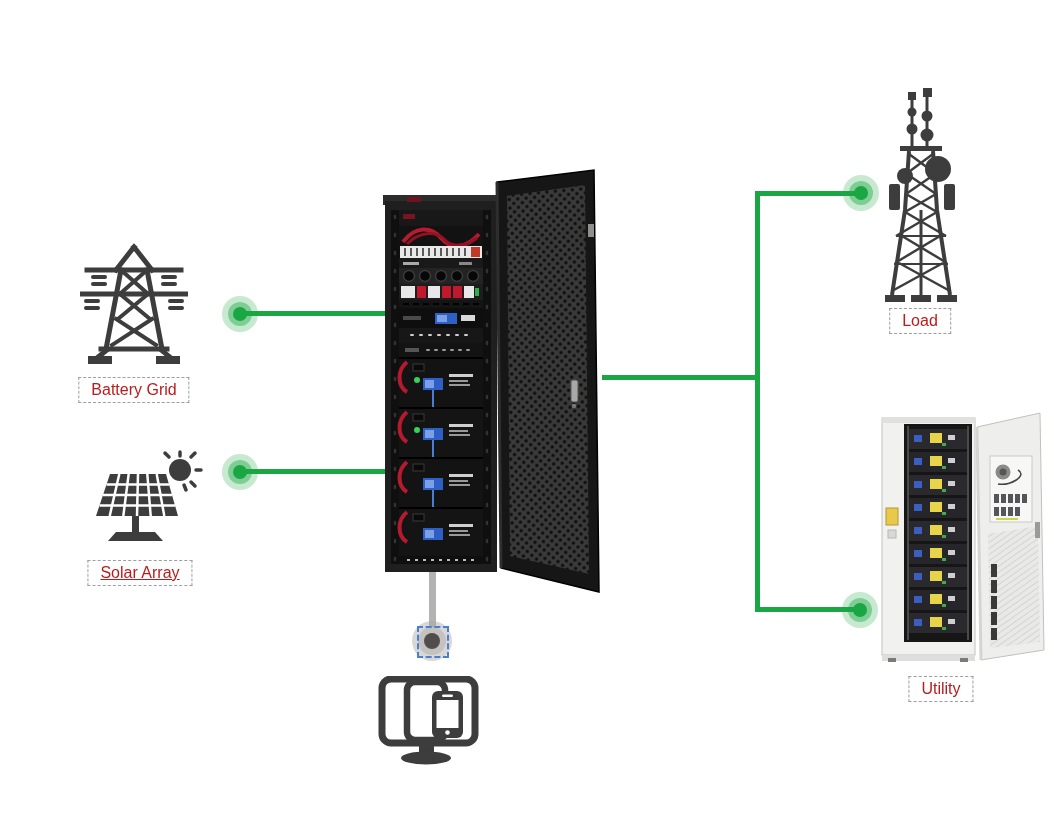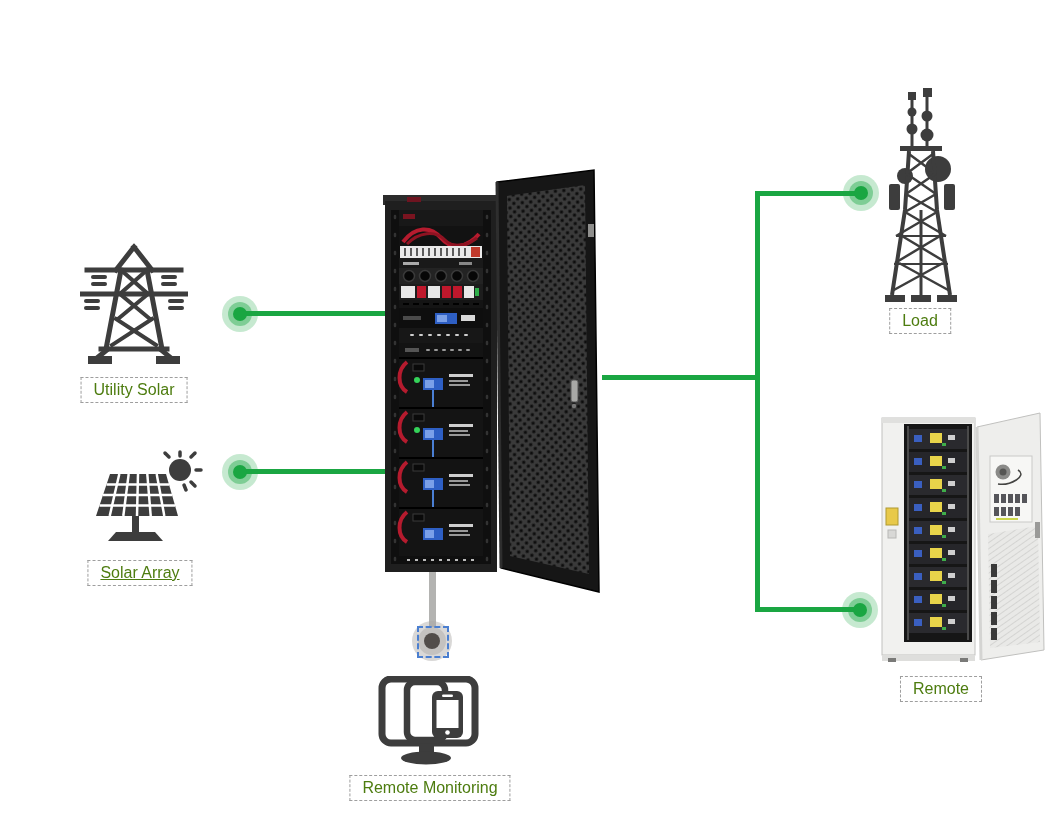--- a/index.html
+++ b/index.html
@@ -17,21 +17,21 @@
   
   .gray-cable{position:absolute;background:#b3b3b1;z-index:0;}
   .gray-connector{position:absolute;width:28px;height:28px;margin-left:-14px;margin-top:-14px;z-index:2;}
   .gray-connector .halo{position:absolute;left:-6px;top:-6px;width:40px;height:40px;border-radius:50%;background:rgba(170,168,166,0.45);}
   .gray-connector .ring{position:absolute;left:0;top:0;width:28px;height:28px;border-radius:50%;background:#c4c2c0;}
   .gray-connector .core{position:absolute;left:6px;top:6px;width:16px;height:16px;border-radius:50%;background:#524d4a;}
   .gray-connector .sel{position:absolute;left:-1px;top:-1px;width:28px;height:28px;border:2px dashed #4b7fd0;}
   
   .node-label{
     position:absolute;transform:translateX(-50%);
-    border:1px dashed #9e9e9e;background:#ffffff;color:#4d7c0f;
+    border:1px dashed #9e9e9e;background:#ffffff;color:#b91c1c;
     font-size:16px;line-height:20px;padding:2px 12px;white-space:nowrap;z-index:4;
   }
   .icon-wrap{position:absolute;z-index:2;}
   svg{display:block;}
 </style>
 </head>
 <body>
 
 <div class="canvas">
 
@@ -91,21 +91,21 @@
           <rect x="81" y="39" width="16" height="4" rx="2"></rect>
         <rect x="4" y="56" width="16" height="4" rx="2"></rect>
           <rect x="4" y="63" width="16" height="4" rx="2"></rect>
         <rect x="88" y="56" width="16" height="4" rx="2"></rect>
           <rect x="88" y="63" width="16" height="4" rx="2"></rect>
         <rect x="8" y="113" width="24" height="8"></rect>
           <rect x="76" y="113" width="24" height="8"></rect>
       </g>
     </svg>
   </div>
-  <div class="node-label" style="left:134px;top:377px;">Utility Solar</div>
+  <div class="node-label" style="left:134px;top:377px;">Battery Grid</div>
 
   <div class="icon-wrap" style="left:92px;top:450px;">
     <svg width="112" height="110" viewBox="0 0 112 110">
       <g stroke="#3d3d3d" stroke-width="3.5" stroke-linecap="round">
         <line x1="88" y1="2" x2="88" y2="6"></line>
         <line x1="99" y1="7" x2="103" y2="3"></line>
         <line x1="104" y1="20" x2="109" y2="20"></line>
         <line x1="99" y1="32" x2="103" y2="36"></line>
         <line x1="77" y1="7" x2="73" y2="3"></line>
         <line x1="92" y1="35" x2="94" y2="40"></line>
@@ -422,31 +422,30 @@
           <rect x="113" y="152" width="6" height="13"></rect>
             <rect x="113" y="168" width="6" height="13"></rect>
             <rect x="113" y="184" width="6" height="13"></rect>
             <rect x="113" y="200" width="6" height="13"></rect>
             <rect x="113" y="216" width="6" height="12"></rect>
         </g>
         <rect x="157" y="110" width="5" height="16" fill="#9a9a98"></rect>
       </g>
     </svg>
   </div>
-  <div class="node-label" style="left:941px;top:676px;">Remote</div>
+  <div class="node-label" style="left:941px;top:676px;">Utility</div>
 
   <div class="icon-wrap" style="left:378px;top:676px;">
     <svg width="104" height="94" viewBox="0 0 104 94">
       <rect x="4" y="3" width="93" height="64" rx="9" fill="#ffffff" stroke="#3d3d3d" stroke-width="7"></rect>
       <rect x="41" y="67" width="15" height="12" fill="#3d3d3d"></rect>
       <ellipse cx="48" cy="82" rx="25" ry="6.5" fill="#3d3d3d"></ellipse>
       <rect x="29" y="6" width="38" height="58" rx="8" fill="#ffffff" stroke="#3d3d3d" stroke-width="6.5"></rect>
       <g>
         <rect x="54" y="15" width="31" height="47" rx="6" fill="#3d3d3d"></rect>
         <rect x="58.5" y="24" width="22" height="28" fill="#ffffff"></rect>
         <rect x="64" y="18.5" width="11" height="2.6" rx="1.3" fill="#ffffff"></rect>
         <circle cx="69.5" cy="56.5" r="2.3" fill="#ffffff"></circle>
       </g>
     </svg>
   </div>
-  <div class="node-label" style="left:430px;top:775px;">Remote Monitoring</div>
 
 </div>
 
 </body></html>

